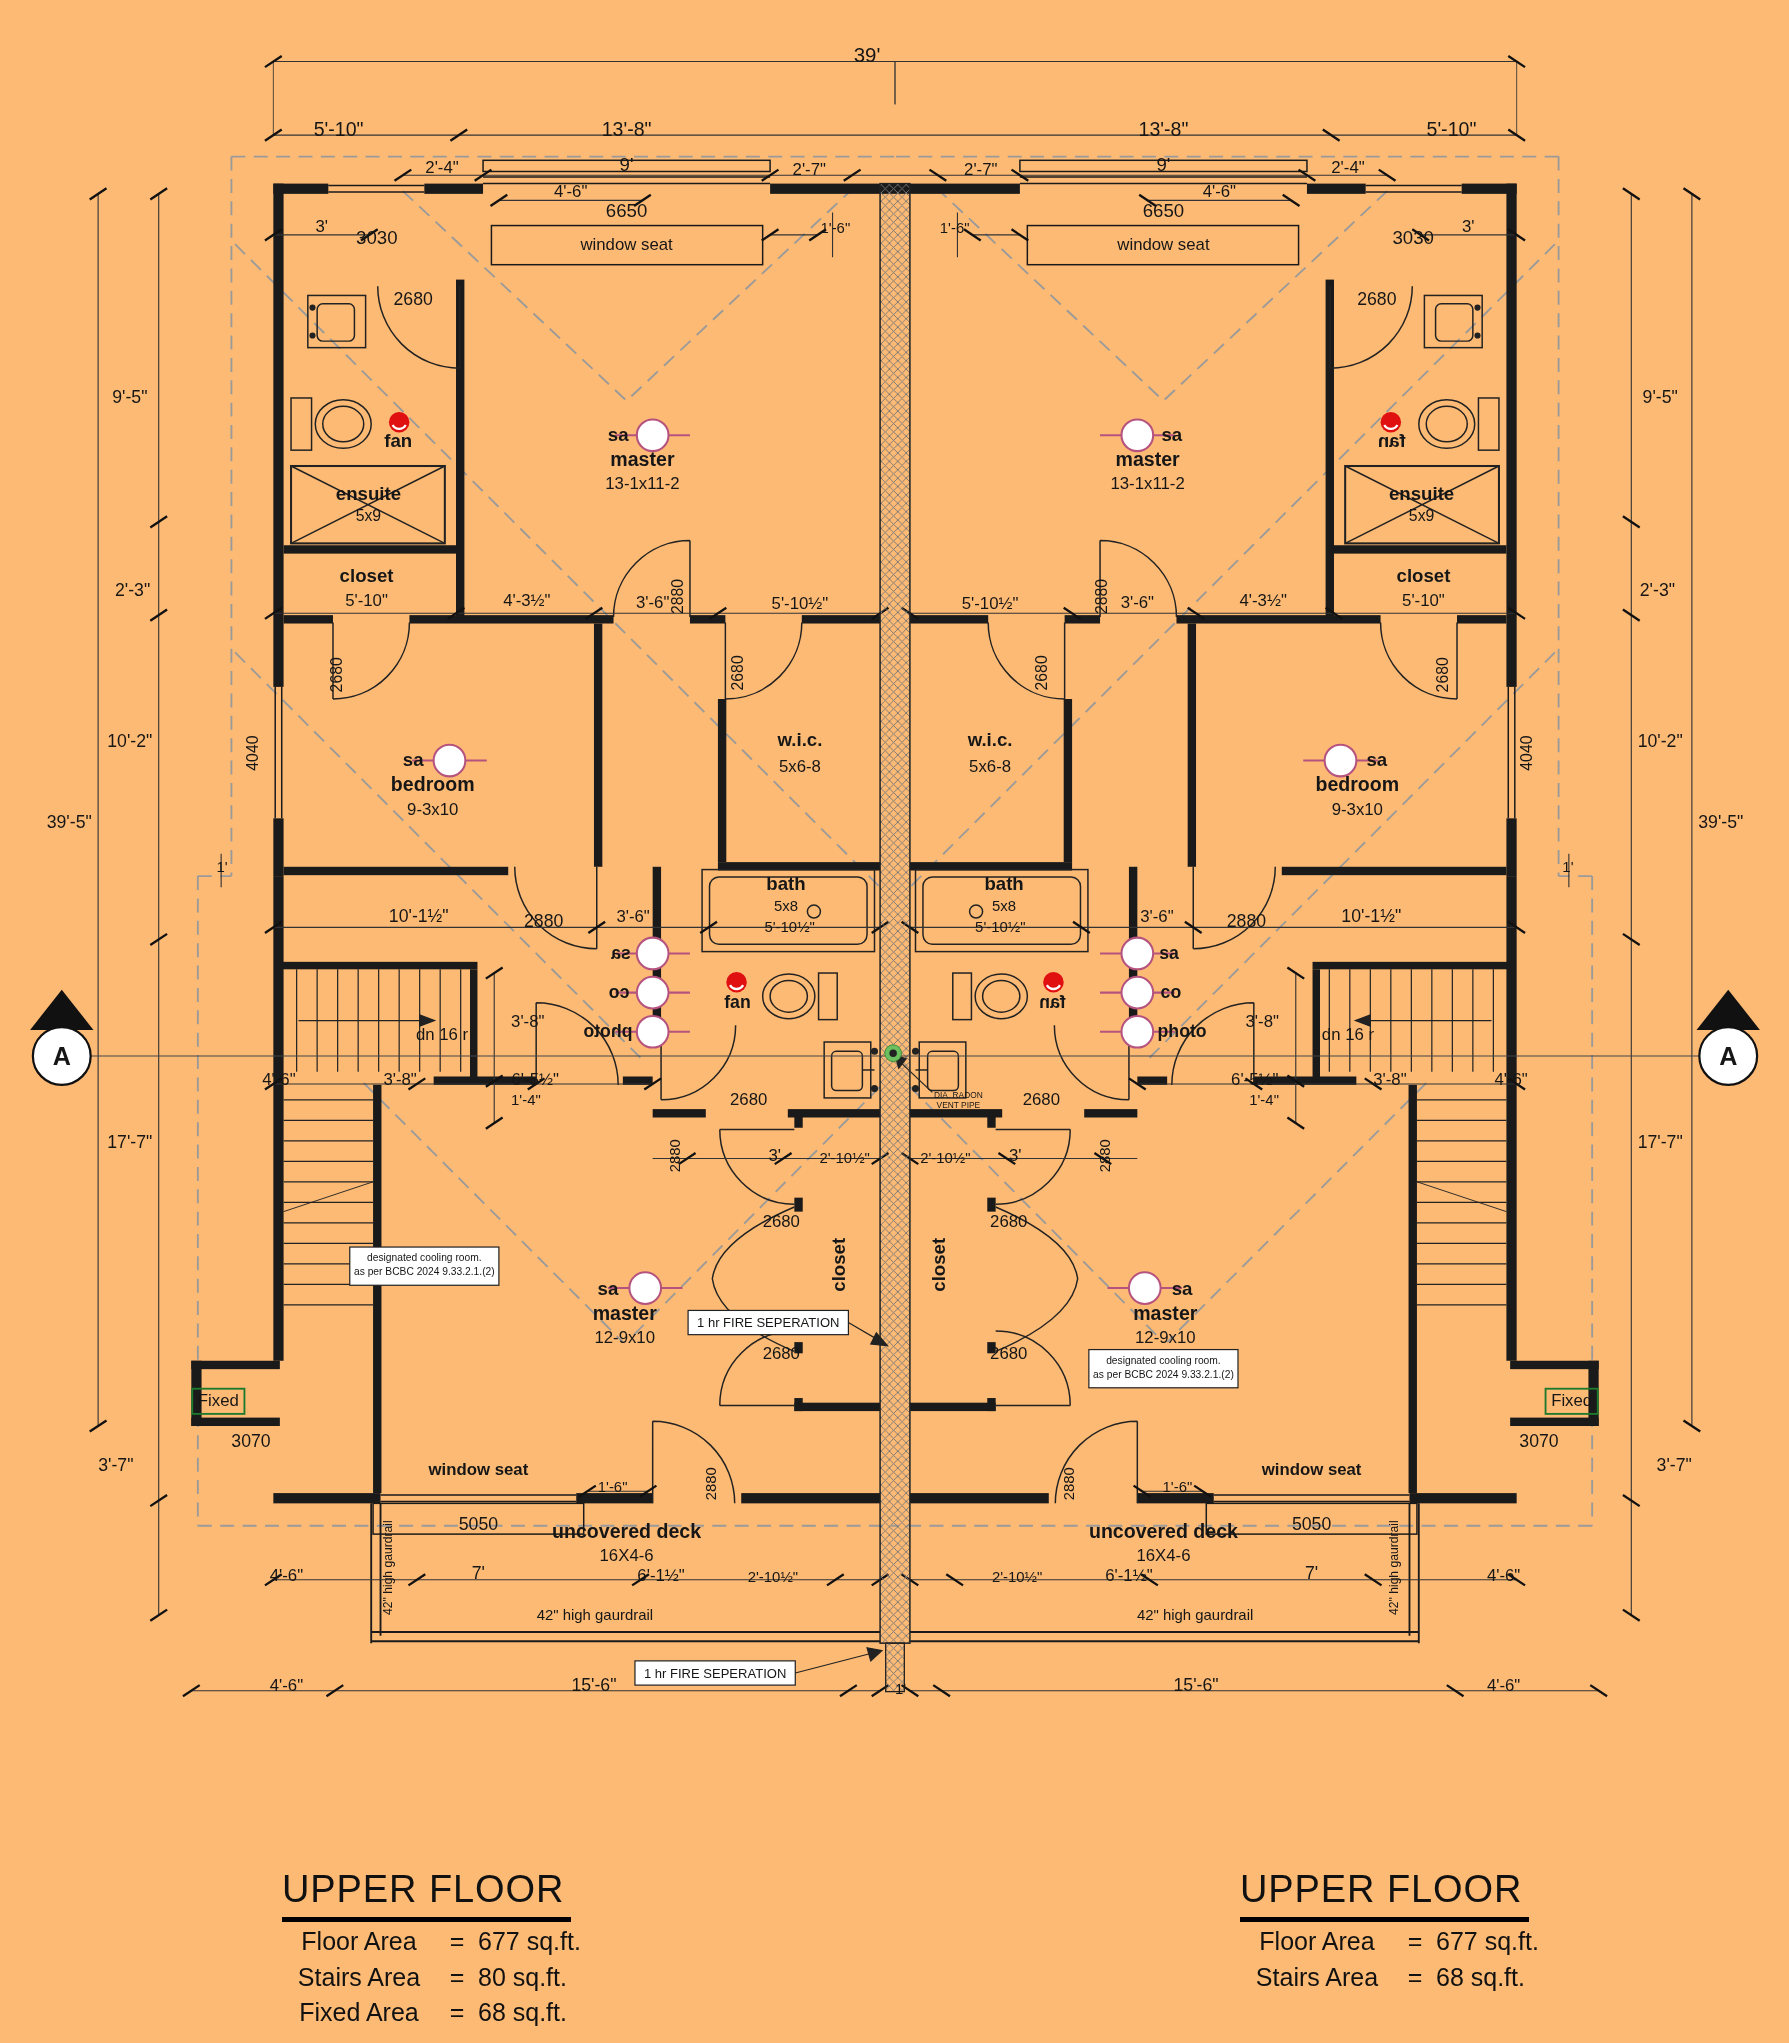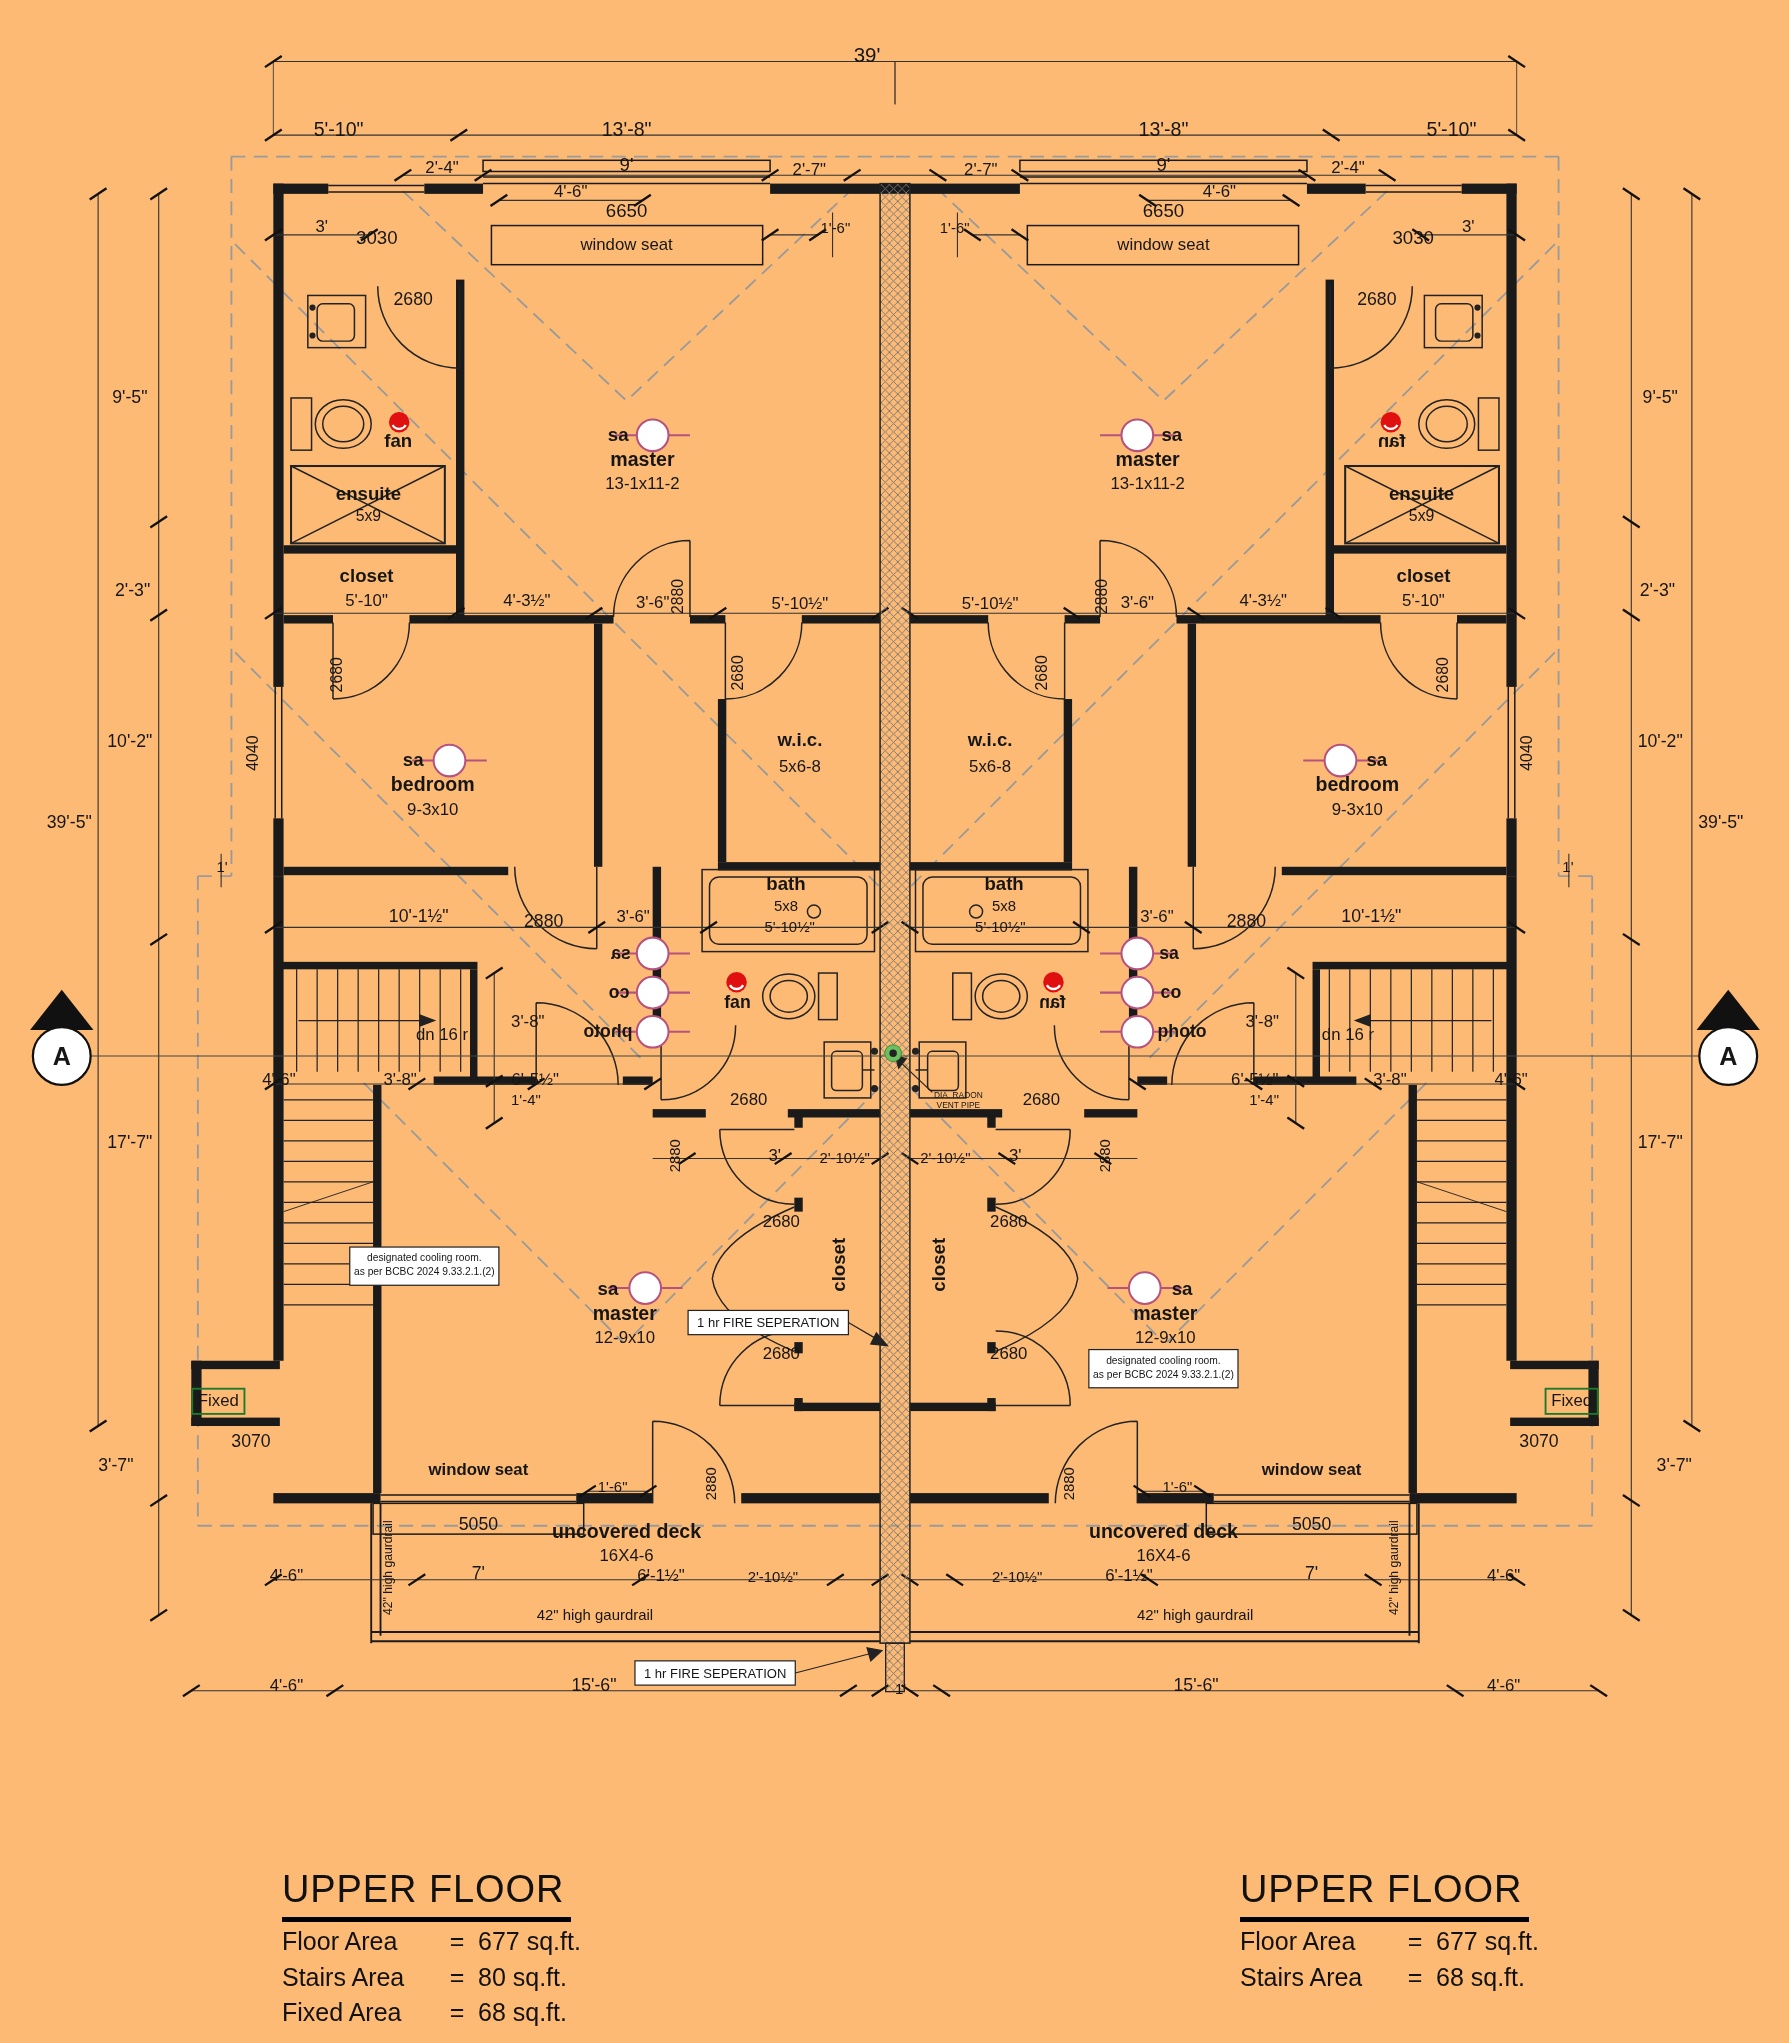--- a/index.html
+++ b/index.html
@@ -5,21 +5,21 @@
   html,body{margin:0;padding:0;background:#fff;}
   #page{position:relative;width:1790px;height:2043px;background:#fdba74;overflow:hidden;
         font-family:"Liberation Sans",sans-serif;}
   svg{position:absolute;left:0;top:0;}
   svg text{font-family:"Liberation Sans",sans-serif;fill:#161616;}
   .areatable{position:absolute;width:289px;color:#111;}
   .areatable .ttl{font-size:38px;letter-spacing:0.9px;text-align:left;color:#111;
                   border-bottom:5.6px solid #000;padding-bottom:5.6px;}
   .areatable .rows{margin-top:5.6px;font-size:25px;}
   .areatable .row{display:flex;margin-bottom:6.5px;}
-  .areatable .lab{width:154px;}
+  .areatable .lab{width:154px;text-align:center;}
   .areatable .eq{width:42px;text-align:center;}
   .areatable .val{width:93px;text-align:left;white-space:nowrap;}
   #t-left{left:282px;top:1868px;}
   #t-right{left:1240px;top:1868px;}
 </style>
 </head>
 <body>
 
 <div id="page">
 

